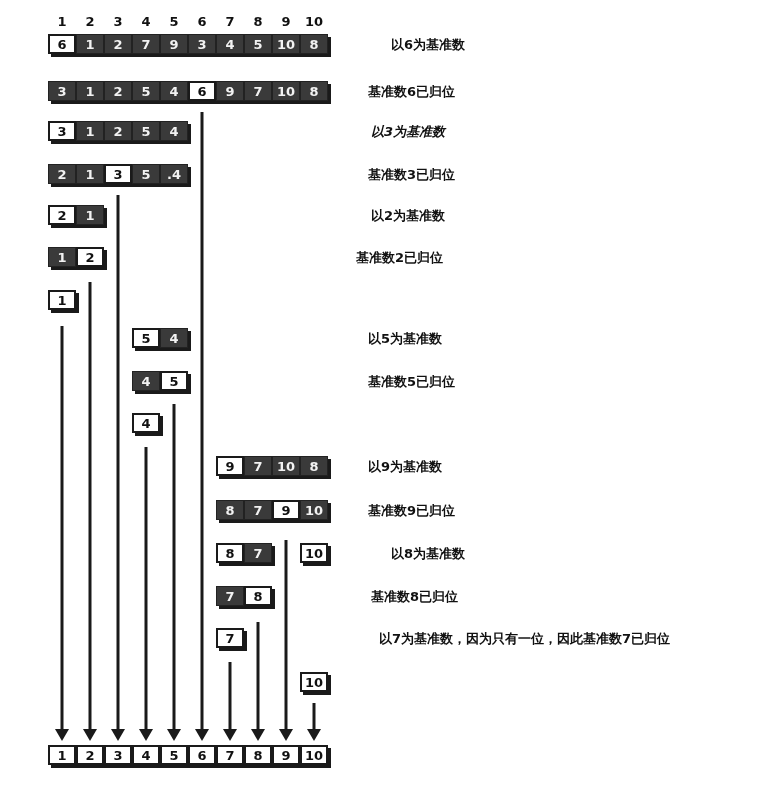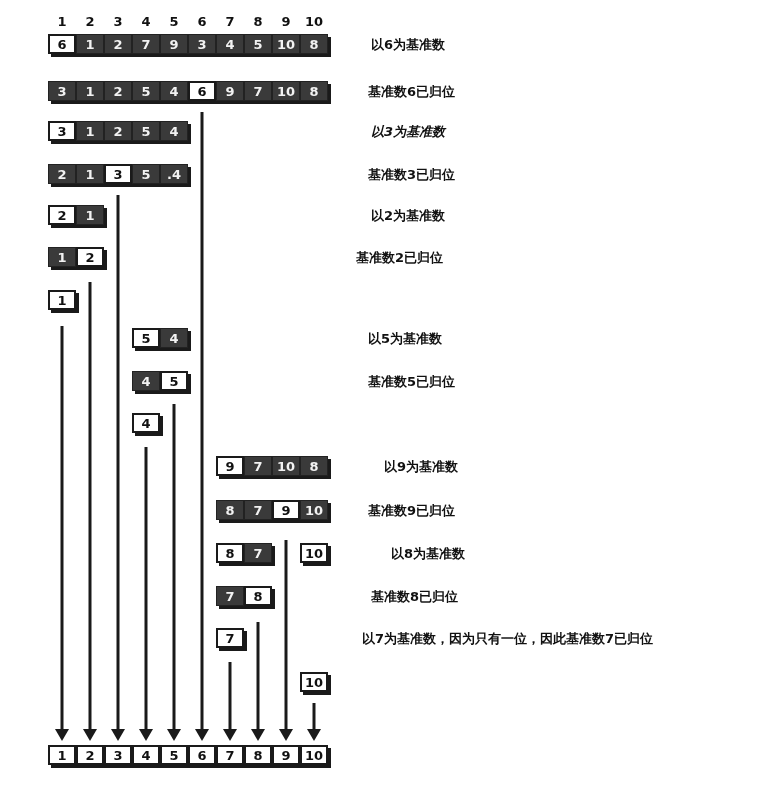--- a/index.html
+++ b/index.html
@@ -72,21 +72,21 @@
     <div class="cell light" style="left: 48px; top: 34px; width: 28px;">6</div>
     <div class="cell dark" style="left: 76px; top: 34px; width: 28px;">1</div>
     <div class="cell dark" style="left: 104px; top: 34px; width: 28px;">2</div>
     <div class="cell dark" style="left: 132px; top: 34px; width: 28px;">7</div>
     <div class="cell dark" style="left: 160px; top: 34px; width: 28px;">9</div>
     <div class="cell dark" style="left: 188px; top: 34px; width: 28px;">3</div>
     <div class="cell dark" style="left: 216px; top: 34px; width: 28px;">4</div>
     <div class="cell dark" style="left: 244px; top: 34px; width: 28px;">5</div>
     <div class="cell dark" style="left: 272px; top: 34px; width: 28px;">10</div>
     <div class="cell dark" style="left: 300px; top: 34px; width: 28px;">8</div>
-    <div class="label" style="left: 371px; top: 36px;">以6为基准数</div>
+    <div class="label" style="left: 391px; top: 36px;">以6为基准数</div>
     <div class="rowshadow" style="left: 51px; top: 84px; width: 280px;"></div>
     <div class="cell dark" style="left: 48px; top: 81px; width: 28px;">3</div>
     <div class="cell dark" style="left: 76px; top: 81px; width: 28px;">1</div>
     <div class="cell dark" style="left: 104px; top: 81px; width: 28px;">2</div>
     <div class="cell dark" style="left: 132px; top: 81px; width: 28px;">5</div>
     <div class="cell dark" style="left: 160px; top: 81px; width: 28px;">4</div>
     <div class="cell light" style="left: 188px; top: 81px; width: 28px;">6</div>
     <div class="cell dark" style="left: 216px; top: 81px; width: 28px;">9</div>
     <div class="cell dark" style="left: 244px; top: 81px; width: 28px;">7</div>
     <div class="cell dark" style="left: 272px; top: 81px; width: 28px;">10</div>
@@ -124,40 +124,40 @@
     <div class="cell dark" style="left: 132px; top: 371px; width: 28px;">4</div>
     <div class="cell light" style="left: 160px; top: 371px; width: 28px;">5</div>
     <div class="label" style="left: 368px; top: 373px;">基准数5已归位</div>
     <div class="rowshadow" style="left: 135px; top: 416px; width: 28px;"></div>
     <div class="cell light" style="left: 132px; top: 413px; width: 28px;">4</div>
     <div class="rowshadow" style="left: 219px; top: 459px; width: 112px;"></div>
     <div class="cell light" style="left: 216px; top: 456px; width: 28px;">9</div>
     <div class="cell dark" style="left: 244px; top: 456px; width: 28px;">7</div>
     <div class="cell dark" style="left: 272px; top: 456px; width: 28px;">10</div>
     <div class="cell dark" style="left: 300px; top: 456px; width: 28px;">8</div>
-    <div class="label" style="left: 368px; top: 458px; margin-left: 16px;">以9为基准数</div>
+    <div class="label" style="left: 368px; top: 458px;">以9为基准数</div>
     <div class="rowshadow" style="left: 219px; top: 503px; width: 112px;"></div>
     <div class="cell dark" style="left: 216px; top: 500px; width: 28px;">8</div>
     <div class="cell dark" style="left: 244px; top: 500px; width: 28px;">7</div>
     <div class="cell light" style="left: 272px; top: 500px; width: 28px;">9</div>
     <div class="cell dark" style="left: 300px; top: 500px; width: 28px;">10</div>
     <div class="label" style="left: 368px; top: 502px;">基准数9已归位</div>
     <div class="rowshadow" style="left: 219px; top: 546px; width: 56px;"></div>
     <div class="cell light" style="left: 216px; top: 543px; width: 28px;">8</div>
     <div class="cell dark" style="left: 244px; top: 543px; width: 28px;">7</div>
     <div class="label" style="left: 391px; top: 545px;">以8为基准数</div>
     <div class="rowshadow" style="left: 303px; top: 546px; width: 28px;"></div>
     <div class="cell light" style="left: 300px; top: 543px; width: 28px;">10</div>
     <div class="rowshadow" style="left: 219px; top: 589px; width: 56px;"></div>
     <div class="cell dark" style="left: 216px; top: 586px; width: 28px;">7</div>
     <div class="cell light" style="left: 244px; top: 586px; width: 28px;">8</div>
     <div class="label" style="left: 371px; top: 588px;">基准数8已归位</div>
     <div class="rowshadow" style="left: 219px; top: 631px; width: 28px;"></div>
     <div class="cell light" style="left: 216px; top: 628px; width: 28px;">7</div>
-    <div class="label" style="left: 362px; top: 630px;">以7为基准数，因为只有一位，因此基准数7已归位</div>
+    <div class="label" style="left: 379px; top: 630px;">以7为基准数，因为只有一位，因此基准数7已归位</div>
     <div class="rowshadow" style="left: 303px; top: 675px; width: 28px;"></div>
     <div class="cell light" style="left: 300px; top: 672px; width: 28px;">10</div>
     <div class="rowshadow" style="left: 51px; top: 748px; width: 280px;"></div>
     <div class="cell light" style="left: 48px; top: 745px; width: 28px;">1</div>
     <div class="cell light" style="left: 76px; top: 745px; width: 28px;">2</div>
     <div class="cell light" style="left: 104px; top: 745px; width: 28px;">3</div>
     <div class="cell light" style="left: 132px; top: 745px; width: 28px;">4</div>
     <div class="cell light" style="left: 160px; top: 745px; width: 28px;">5</div>
     <div class="cell light" style="left: 188px; top: 745px; width: 28px;">6</div>
     <div class="cell light" style="left: 216px; top: 745px; width: 28px;">7</div>

